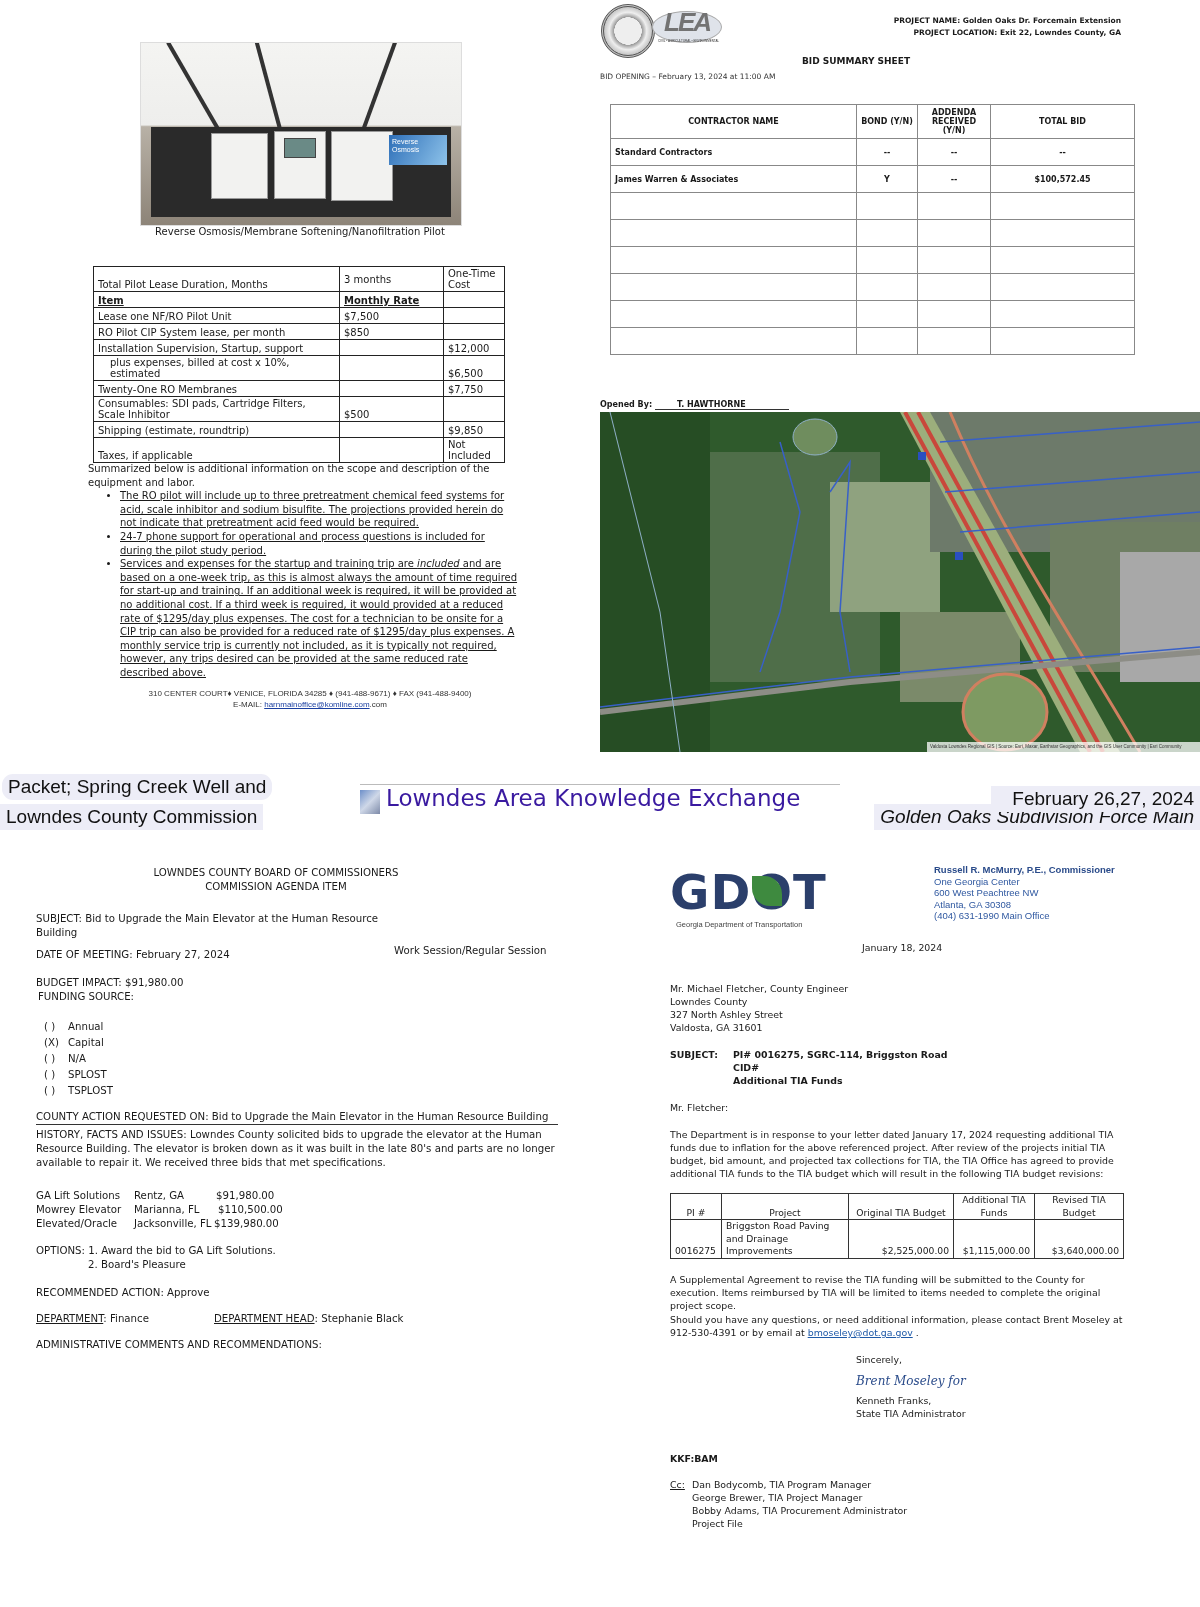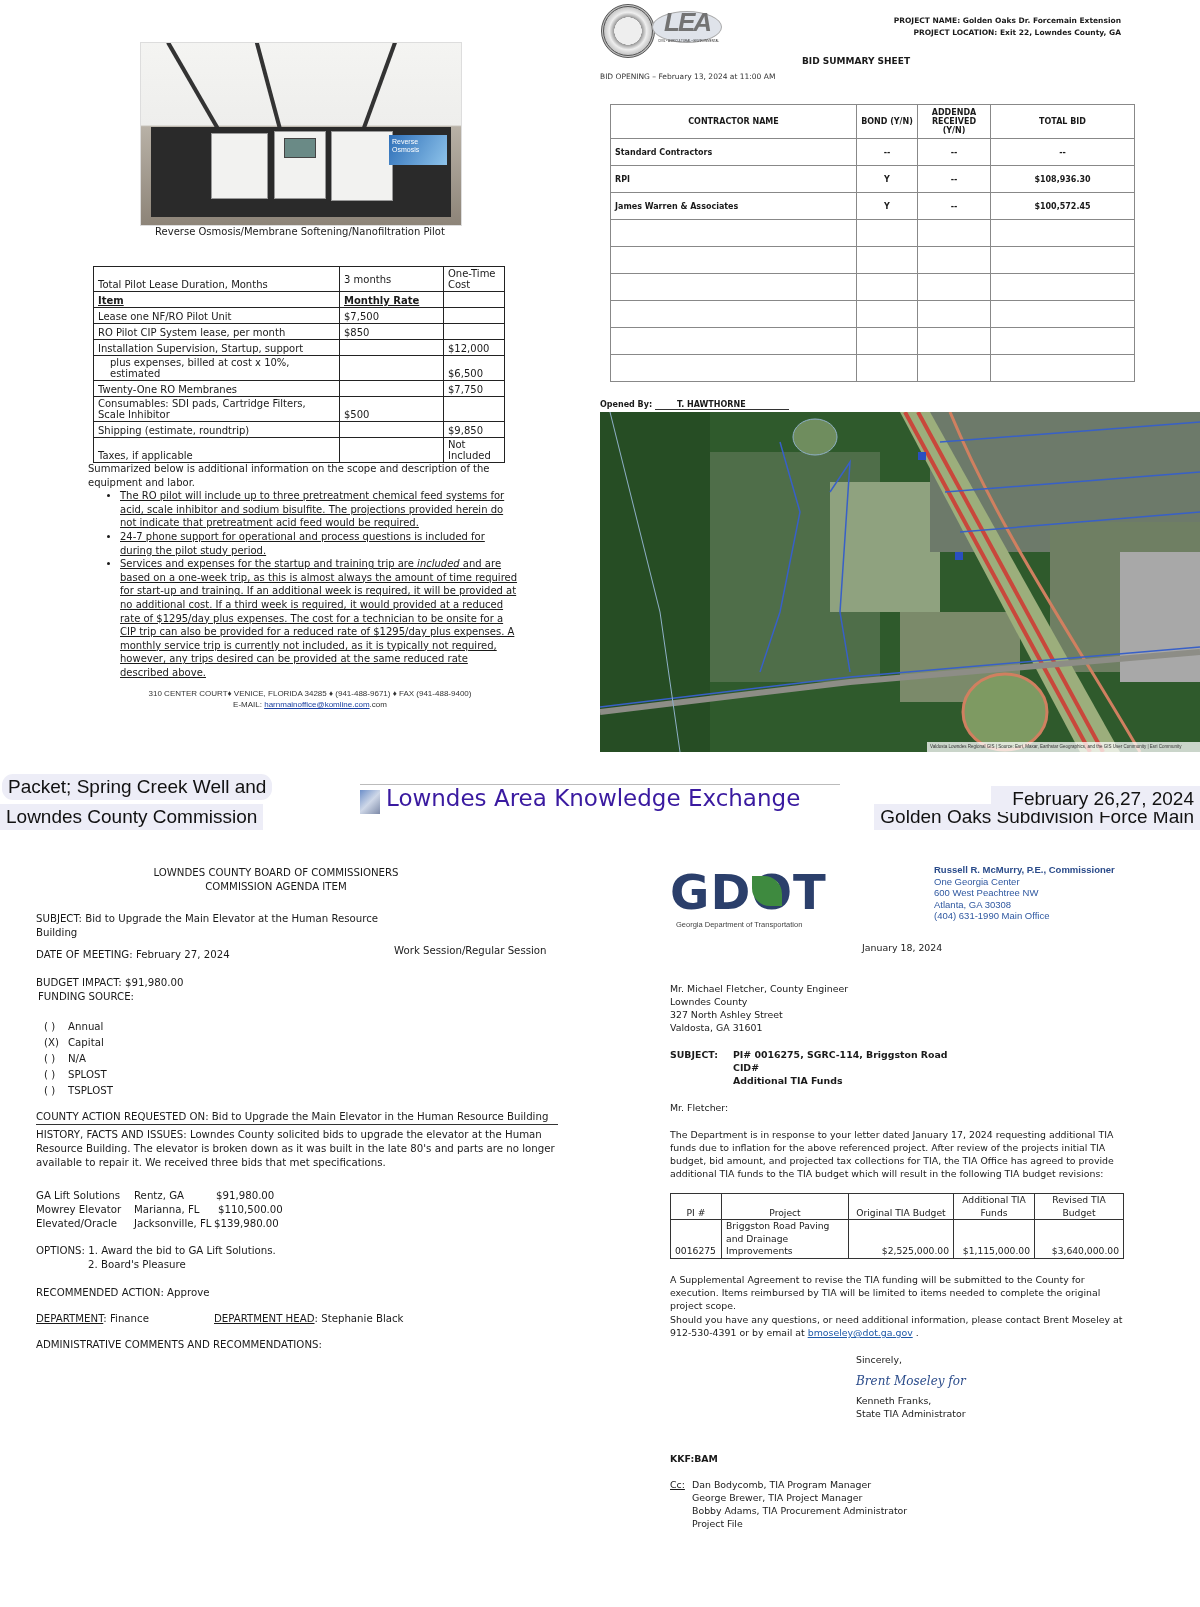--- a/index.html
+++ b/index.html
@@ -188,26 +188,20 @@
       <td class="nm" style="text-align:center">CONTRACTOR NAME</td>
       <td class="bd">BOND (Y/N)</td>
       <td class="ad">ADDENDA RECEIVED (Y/N)</td>
       <td>TOTAL BID</td>
     </tr>
     <tr>
           <td class="nm">Standard Contractors</td>
           <td>--</td>
           <td>--</td>
           <td>--</td>
-        </tr>
-    <tr>
-          <td class="nm">RPI</td>
-          <td>Y</td>
-          <td>--</td>
-          <td>$108,936.30</td>
         </tr>
     <tr>
           <td class="nm">James Warren &amp; Associates</td>
           <td>Y</td>
           <td>--</td>
           <td>$100,572.45</td>
         </tr>
     <tr>
           <td></td>
           <td></td>
@@ -281,21 +275,21 @@
   </div>
 </section>
 
 <section>
   <div class="tag" style="left:2px;top:774px;border-radius:11px;">Packet; Spring Creek Well and</div>
   <div class="tag" style="left:0;top:804px;">Lowndes County Commission</div>
   <div id="lake" class="abs">
     <div class="icon"></div>
     <div class="title">Lowndes Area Knowledge Exchange</div>
   </div>
-  <div class="tag" style="right:0;top:804px;">Golden Oaks Subdivision Force Main</div>
+  <div class="tag" style="right:0;top:804px;font-style:italic;">Golden Oaks Subdivision Force Main</div>
   <div class="tag" style="right:0;top:786px;padding-left:21px;">February 26,27, 2024</div>
 </section>
 
 <section id="agenda" class="abs doc">
   <div class="row hdr" style="top:0;">
     <div>LOWNDES COUNTY BOARD OF COMMISSIONERS</div>
     <div>COMMISSION AGENDA ITEM</div>
   </div>
   <div class="row" style="top:46px;">
     <div>SUBJECT: Bid to Upgrade the Main Elevator at the Human Resource</div>

